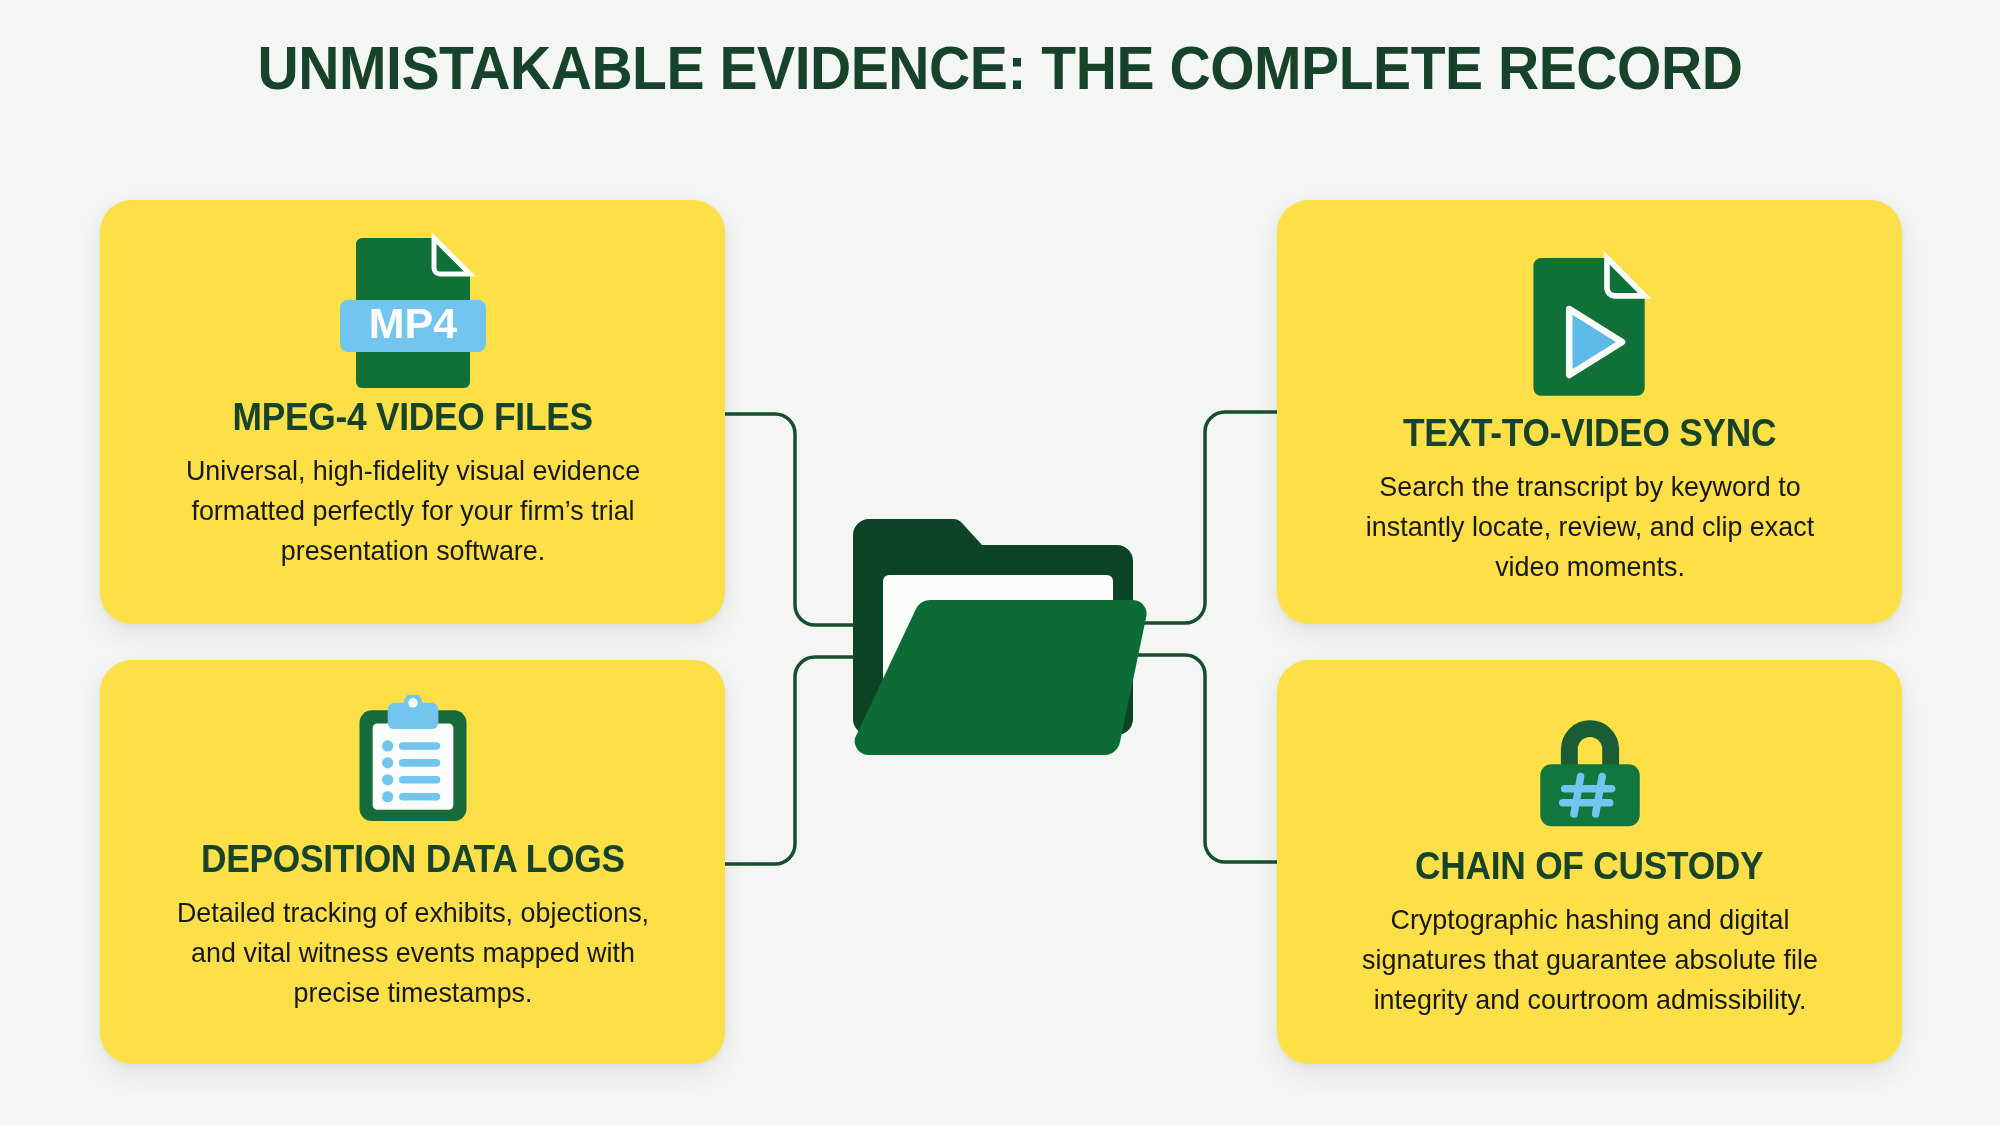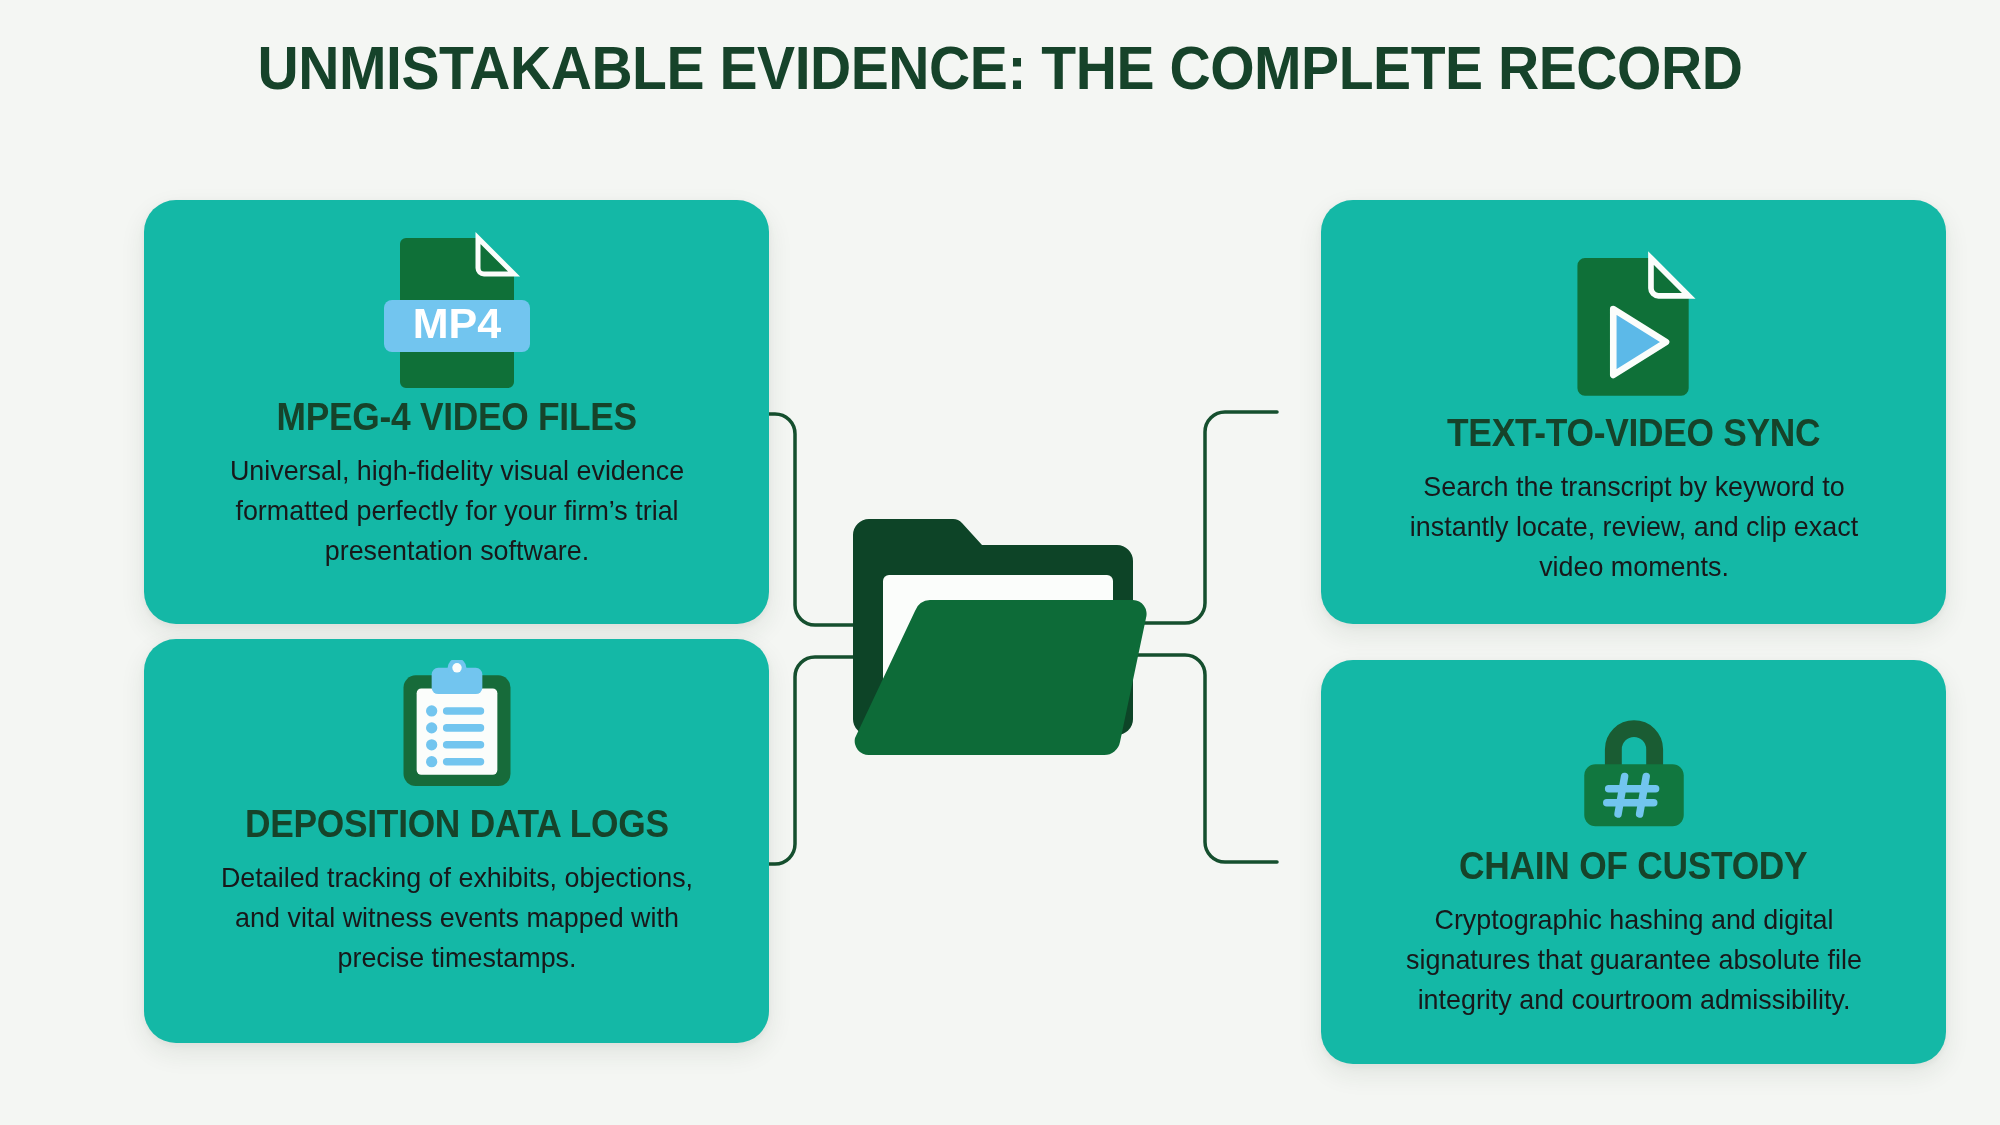--- a/index.html
+++ b/index.html
@@ -26,31 +26,30 @@
     transform-origin:center top;
     white-space:nowrap;
   }
 
   
   #connectors { position:absolute; top:0; left:0; width:2000px; height:1125px; }
 
   
   .card {
     position:absolute;
-    background:#14b8a6;
+    background:#fde047;
     border-radius:32px;
     box-shadow:0 10px 26px rgba(30,50,35,0.09), 0 2px 6px rgba(30,50,35,0.05);
     display:flex;
     flex-direction:column;
     align-items:center;
-    margin-left:44px;
   }
   .card.tl { left:100px;  top:200px; width:625px; height:424px; padding-top:26px; }
   .card.tr { left:1277px; top:200px; width:625px; height:424px; padding-top:42px; }
-  .card.bl { left:100px;  top:639px; width:625px; height:404px; padding-top:12px; }
+  .card.bl { left:100px;  top:660px; width:625px; height:404px; padding-top:26px; }
   .card.br { left:1277px; top:660px; width:625px; height:404px; padding-top:33px; }
 
   .icon-wrap {
     height:168px;
     display:flex;
     align-items:center;
     justify-content:center;
   }
   .card.bl .icon-wrap, .card.br .icon-wrap { height:150px; }
 

